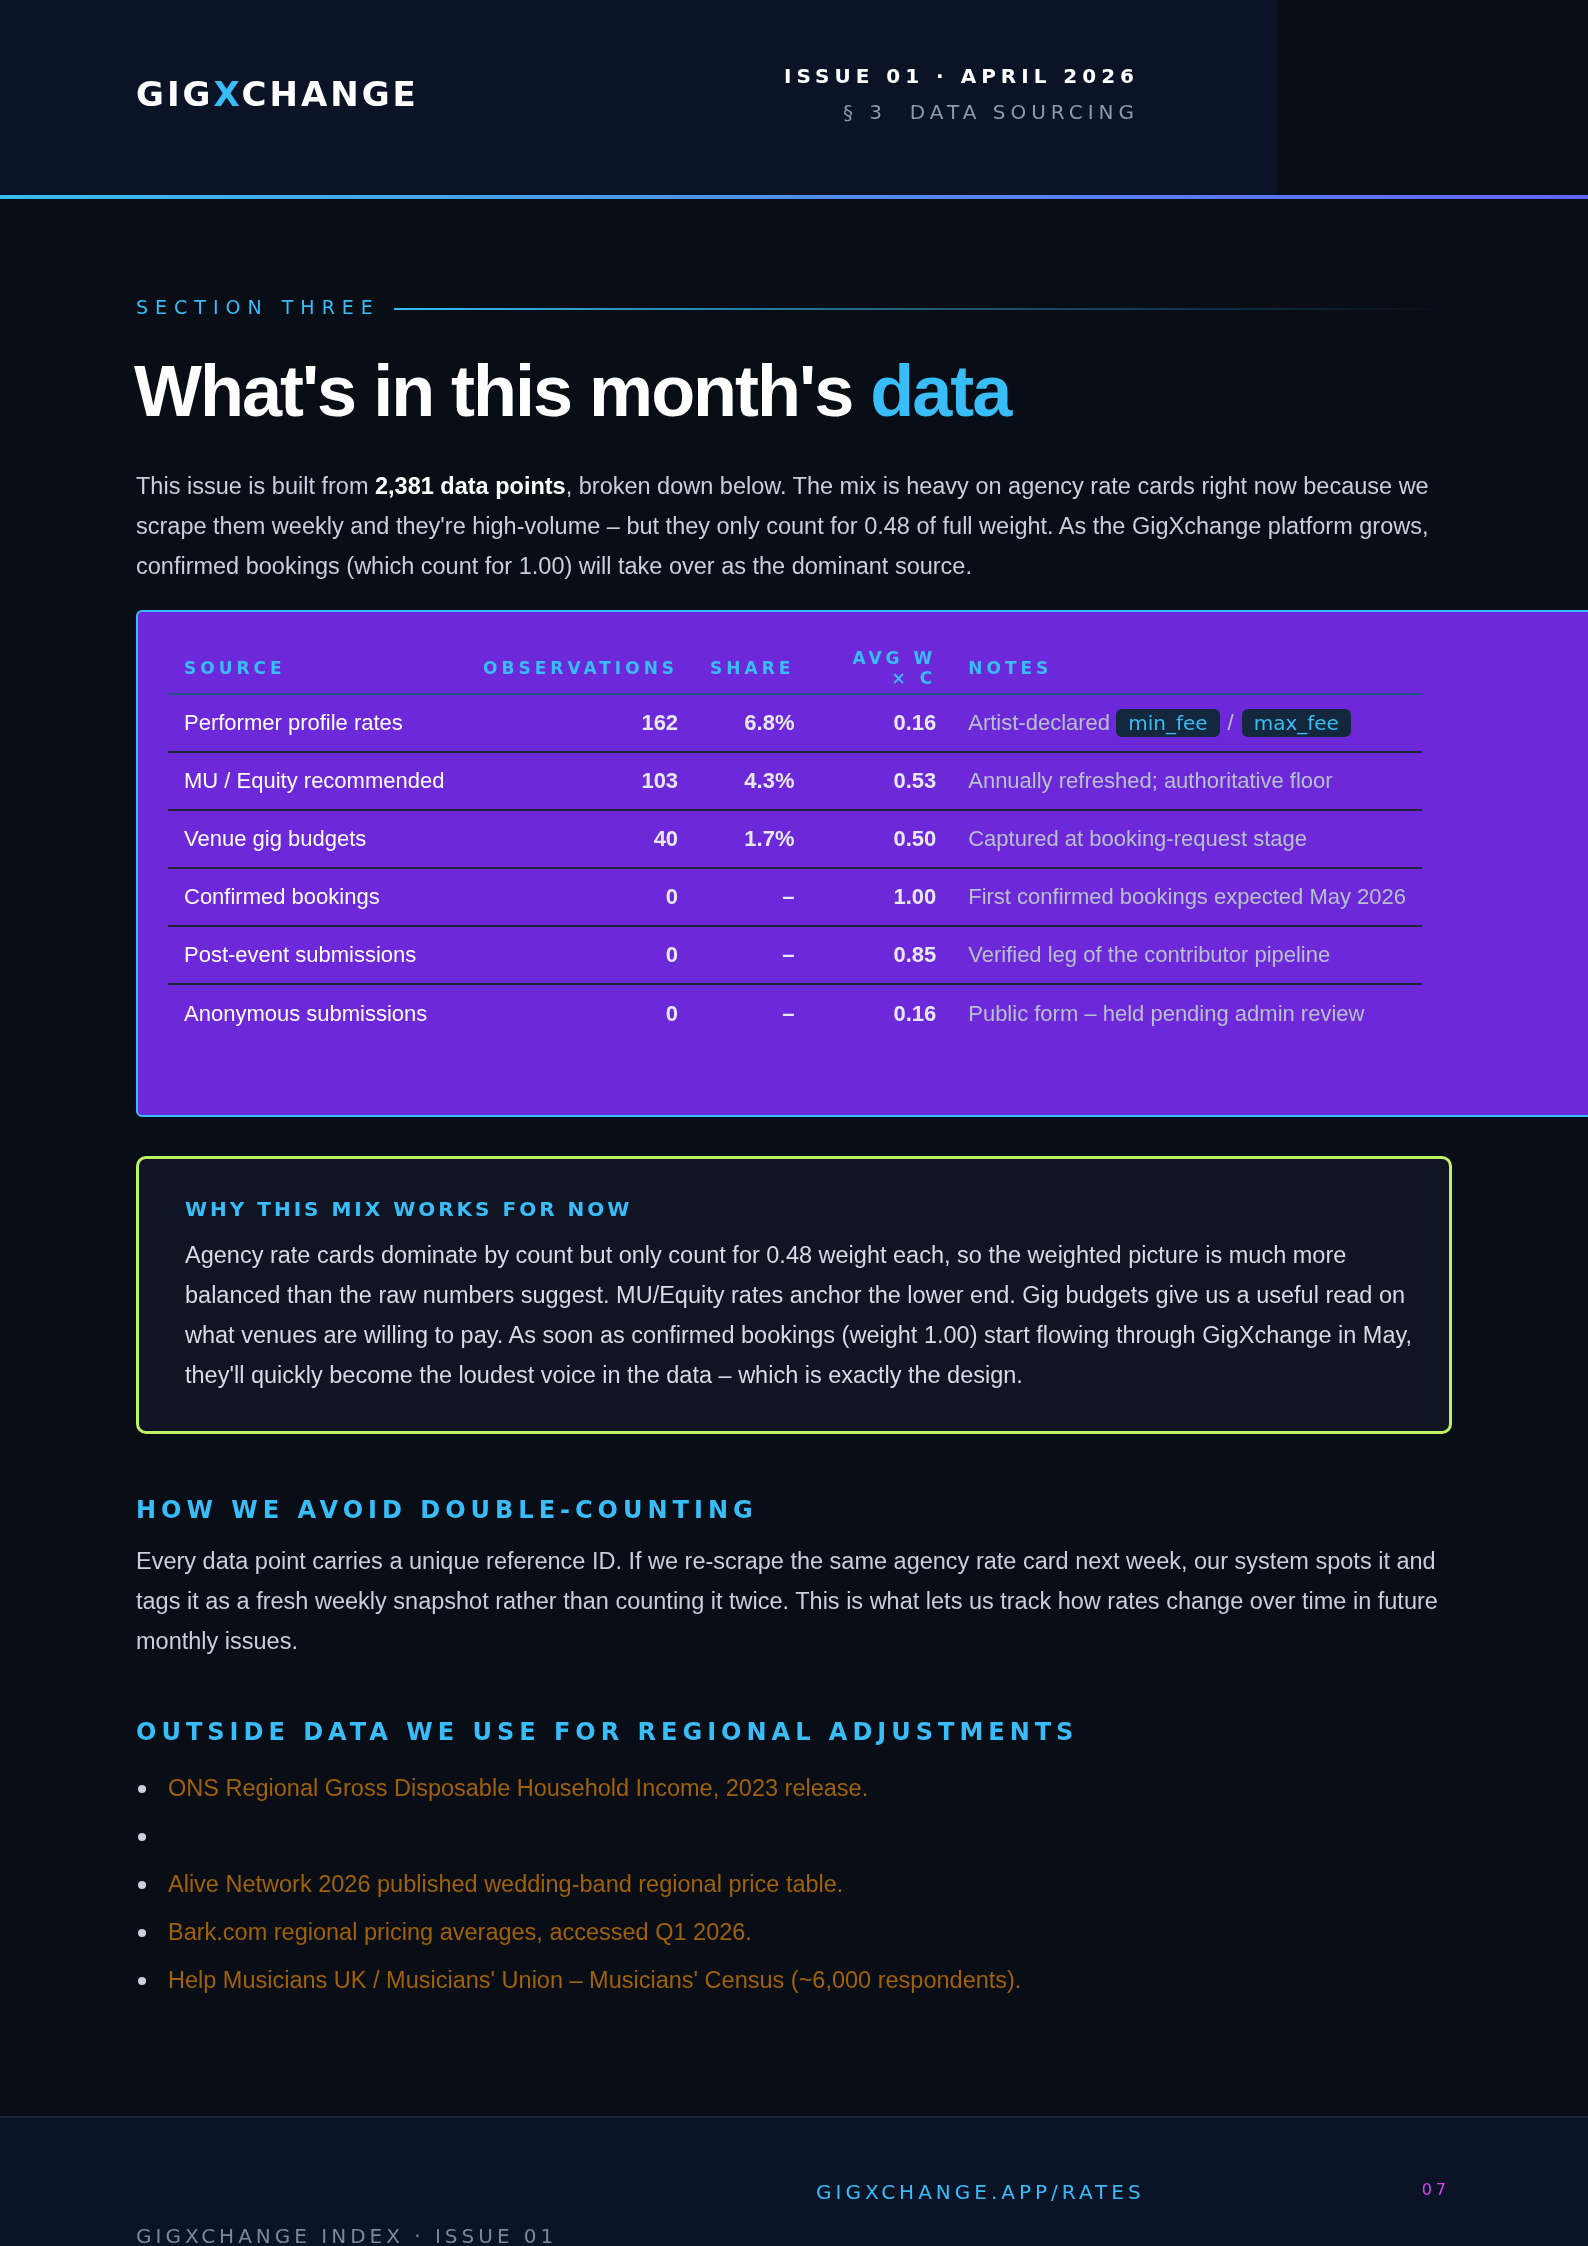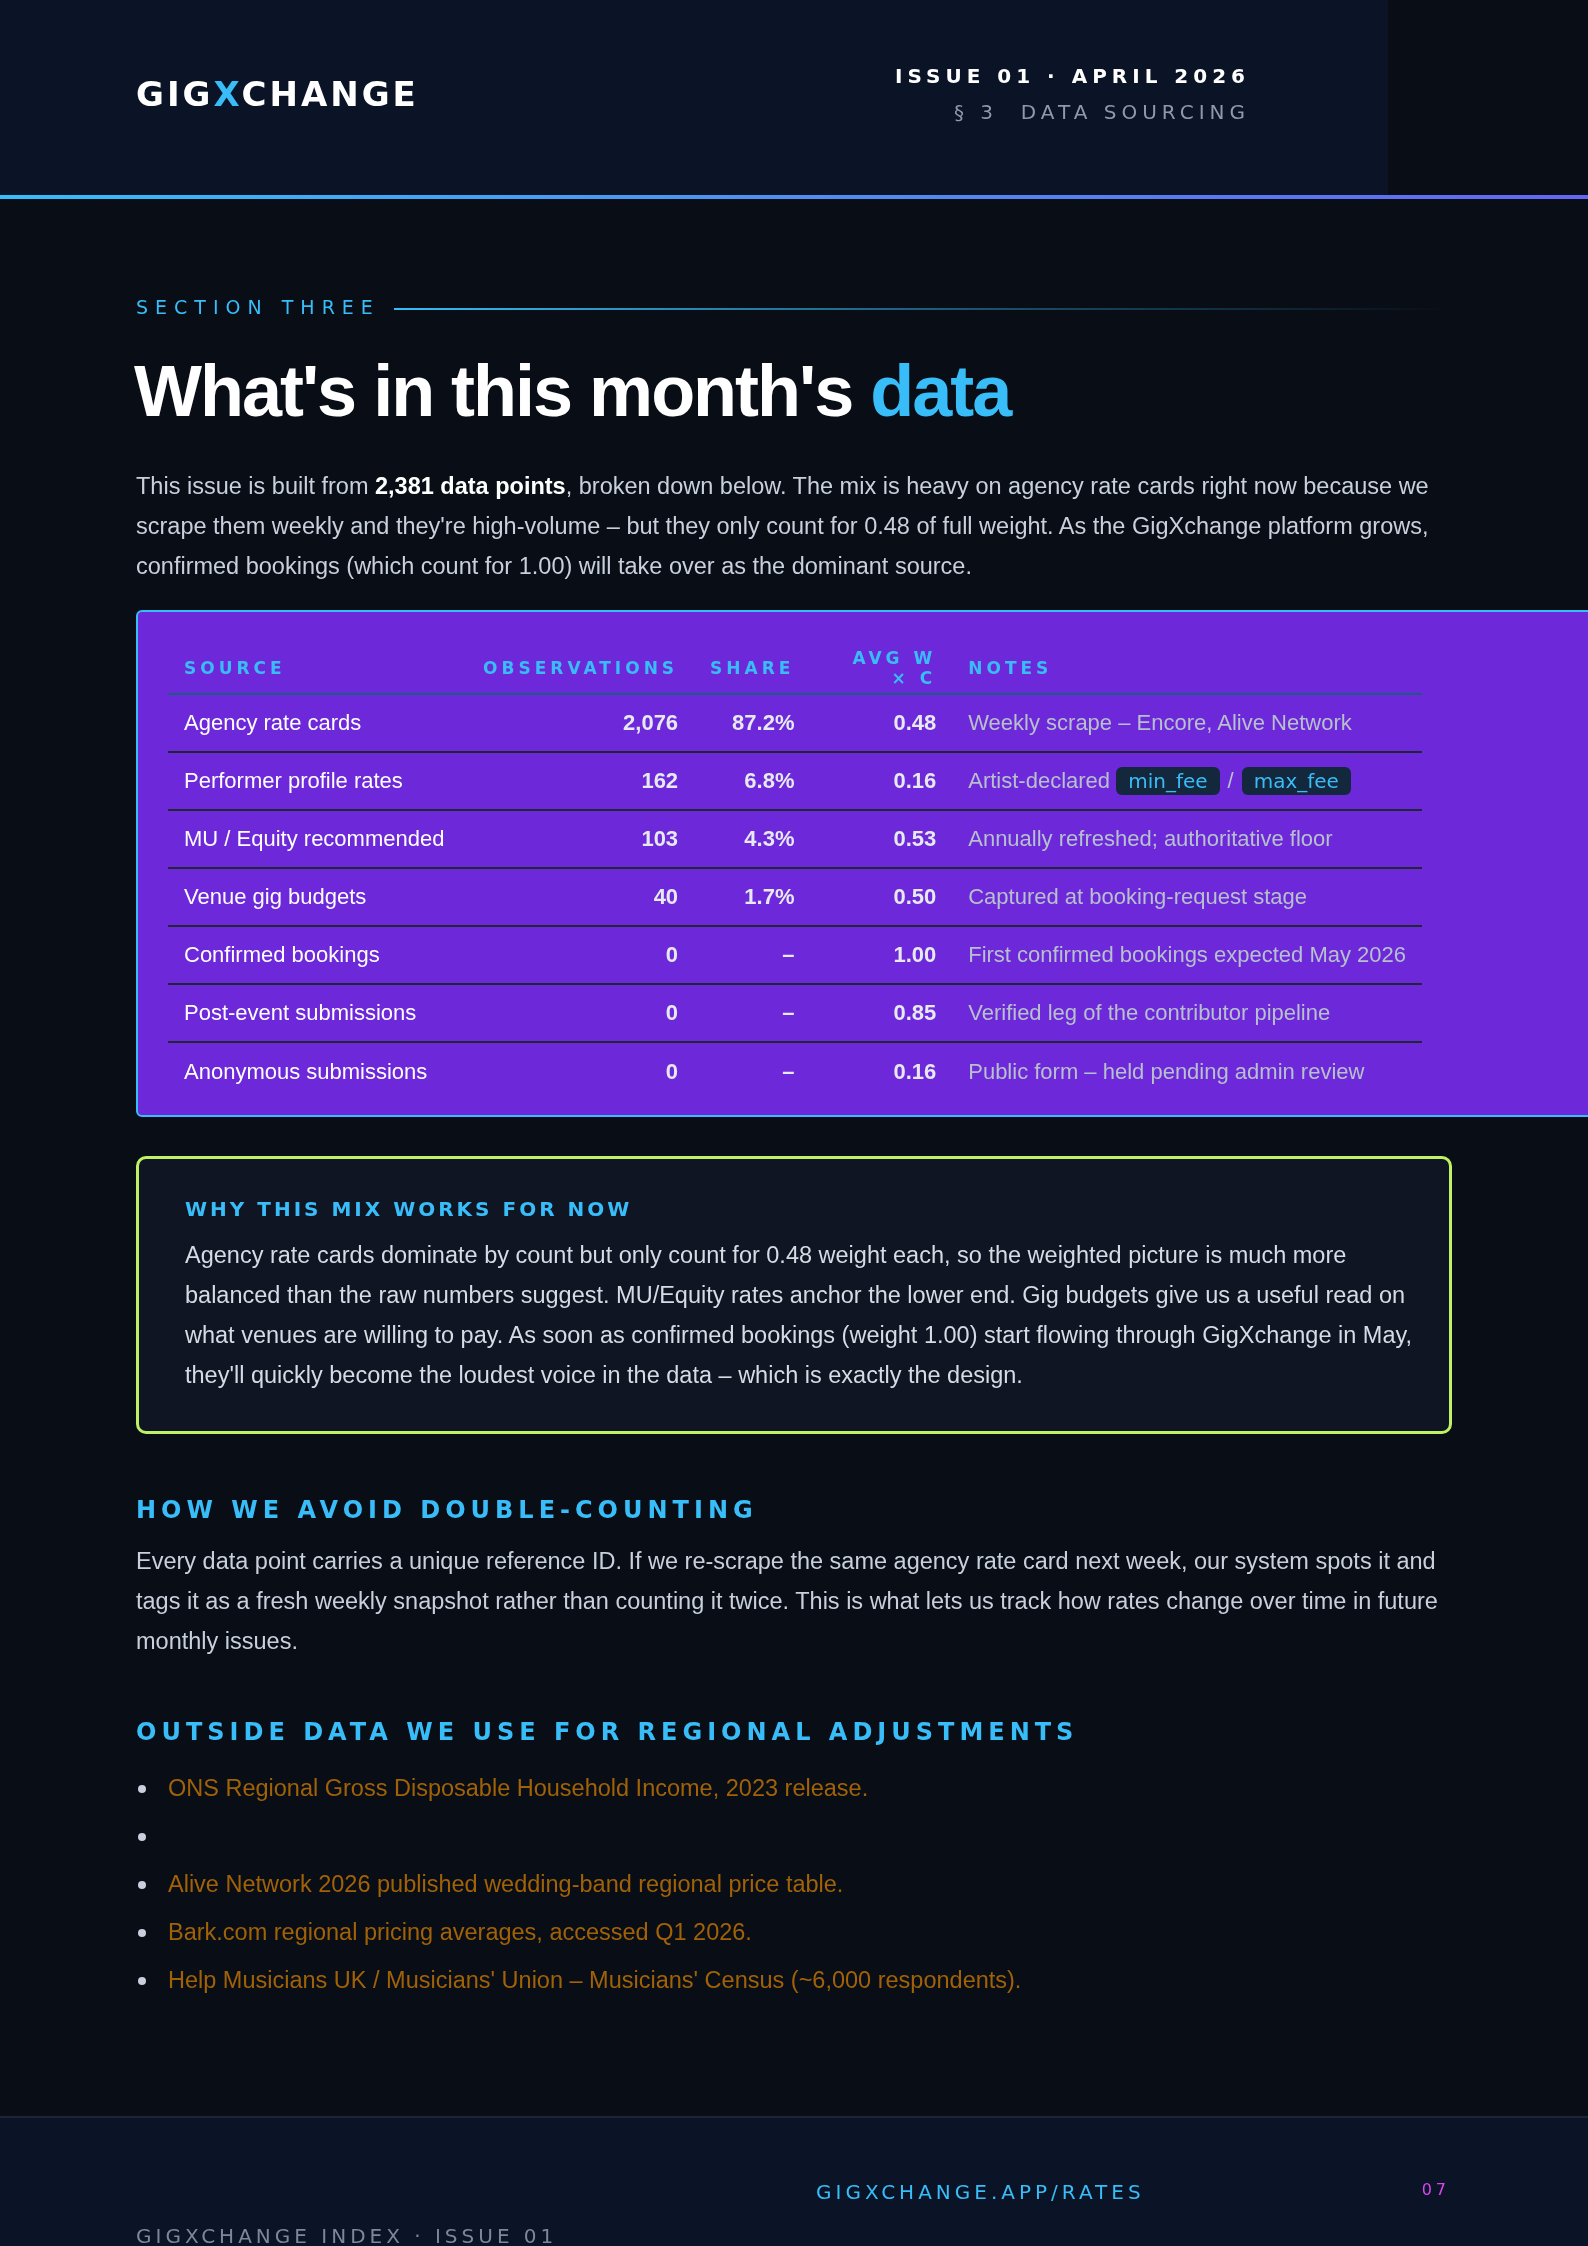--- a/index.html
+++ b/index.html
@@ -1,19 +1,19 @@
 <!DOCTYPE html>
 <html><head>
   <meta charset="utf-8">
   <style>
     * { box-sizing: border-box; margin: 0; padding: 0; }
     html, body { width: 1588px; height: 2246px; background: #080d16; }
     body { font-family: "Liberation Sans", "DejaVu Sans", sans-serif; color: #d6dbe4; position: relative; overflow: hidden; }
 
-    .header { position: absolute; left: 0; top: 0; width: 1388px; height: 196px; background: #0b1426; }
+    .header { position: absolute; left: 0; top: 0; width: 1277px; height: 196px; background: #0b1426; }
     .header-line { position: absolute; left: 0; top: 195px; width: 1588px; height: 4px; background: linear-gradient(90deg, #38bdf8 0%, #4f8ff0 50%, #6366f1 100%); }
     .logo { position: absolute; left: 136px; top: 74px; font-weight: 700; font-size: 34px; letter-spacing: 3px; color: #ffffff; font-family: "DejaVu Sans", sans-serif; }
     .logo .x { color: #38bdf8; }
     .issue { position: absolute; right: 138px; top: 64px; font-weight: 700; font-size: 20px; letter-spacing: 5px; color: #ffffff; text-align: right; font-family: "DejaVu Sans", sans-serif; }
     .section-sub { position: absolute; right: 138px; top: 100px; font-size: 20px; letter-spacing: 5px; color: #8e99ab; text-align: right; font-family: "DejaVu Sans", sans-serif; }
 
     .eyebrow { position: absolute; left: 136px; top: 296px; font-size: 19px; letter-spacing: 7px; color: #38bdf8; font-family: "DejaVu Sans", sans-serif; }
     .eyebrow-line { position: absolute; left: 394px; top: 308px; width: 1060px; height: 2px; background: linear-gradient(90deg, #38bdf8 0%, rgba(56,189,248,0.35) 60%, rgba(56,189,248,0) 100%); }
 
     .title { position: absolute; left: 134px; top: 350px; font-size: 72px; font-weight: 700; color: #ffffff; letter-spacing: -2px; font-family: "Liberation Sans", sans-serif; }
@@ -73,27 +73,20 @@
       <tr>
         <th style="width:300px;">SOURCE</th>
         <th class="num" style="width:220px;">OBSERVATIONS</th>
         <th class="num" style="width:104px;">SHARE</th>
         <th class="num" style="width:150px;">AVG W × C</th>
         <th>NOTES</th>
       </tr>
     </thead>
     <tbody>
       <tr>
-        <td class="src">Agency rate cards</td>
-        <td class="num">2,076</td>
-        <td class="num">87.2%</td>
-        <td class="num">0.48</td>
-        <td class="note">Weekly scrape – Encore, Alive Network</td>
-      </tr>
-      <tr>
         <td class="src">Performer profile rates</td>
         <td class="num">162</td>
         <td class="num">6.8%</td>
         <td class="num">0.16</td>
         <td class="note"><span>Artist-declared</span> <span class="chip">min_fee</span><span class="slash">/</span><span class="chip">max_fee</span></td>
       </tr>
       <tr>
         <td class="src">MU / Equity recommended</td>
         <td class="num">103</td>
         <td class="num">4.3%</td>

